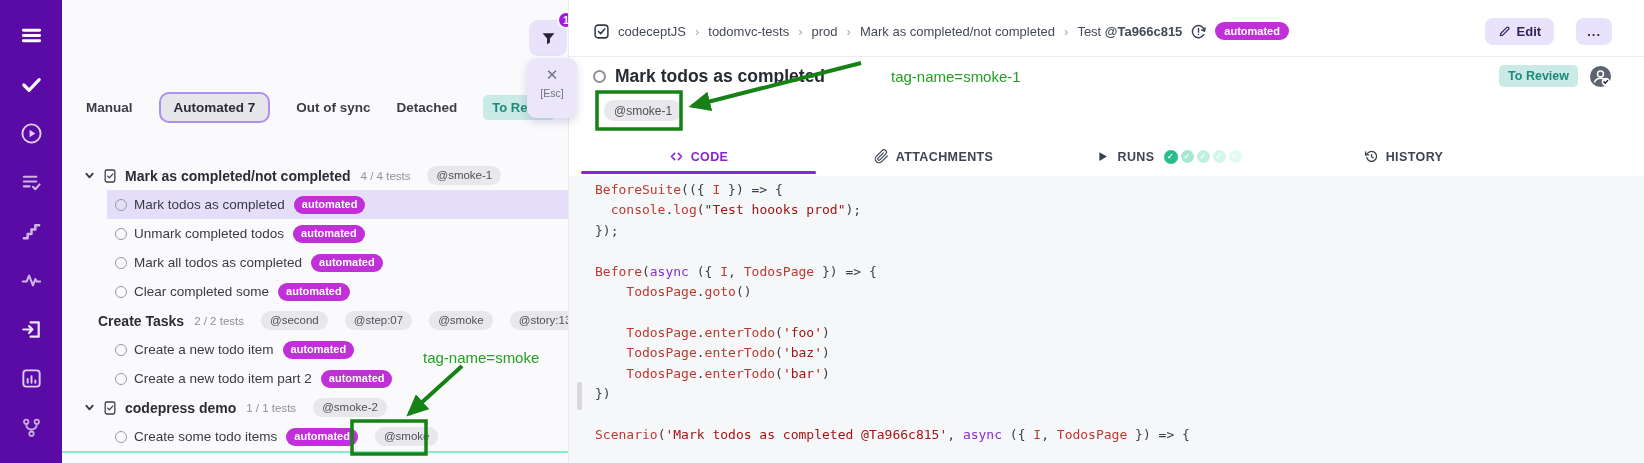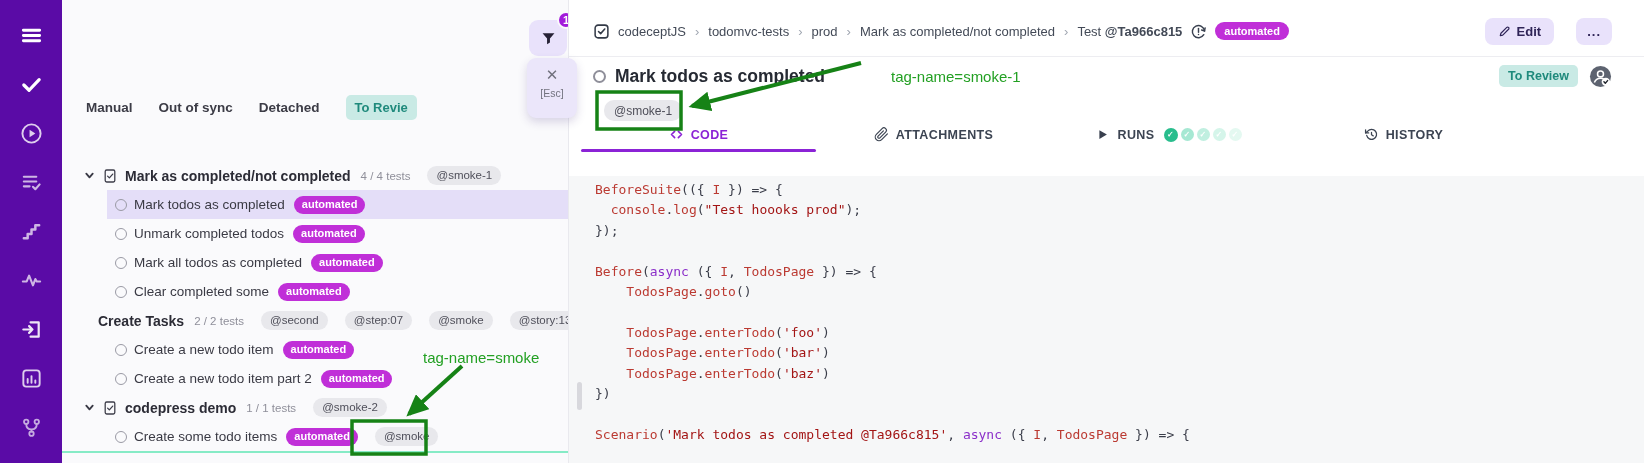--- a/index.html
+++ b/index.html
@@ -71,21 +71,21 @@
   #rp-title{position:absolute;left:24px;top:62px;right:32px;height:28px;display:flex;align-items:center;gap:9px;}
   #rp-title .circ{width:13px;height:13px;border-width:2px;border-color:#8f8f9a;}
   #rp-title h2{margin:0;font-size:17.5px;font-weight:700;color:#262a33;}
   .title-right{margin-left:auto;display:flex;align-items:center;gap:11px;padding-left:11px;}
   .to-review{background:var(--teal-bg,#c9eae5);color:var(--teal-text,#1f8a7c);font-size:12.5px;font-weight:700;
     border-radius:5px;padding:4px 9px;cursor:pointer;}
   .avatar{width:23px;height:23px;display:inline-flex;cursor:pointer;}
   .avatar svg{width:100%;height:100%;}
   #rp-tag{position:absolute;left:35px;top:100px;}
   #rp-tag .pill{background:var(--tag-bg,#e8e8ec);color:var(--tag-text,#4f4f5a);font-size:12px;padding:4.5px 10px;}
-  #rp-tabs{position:absolute;left:12px;top:118px;width:940px;height:33px;display:flex;}
+  #rp-tabs{position:absolute;left:12px;top:140px;width:940px;height:33px;display:flex;}
   .rtab{flex:1 1 0;display:flex;align-items:center;justify-content:center;gap:7px;position:relative;
     font-size:12.5px;font-weight:700;letter-spacing:.4px;color:#3c4452;cursor:pointer;background:none;border:none;}
   .rtab svg{width:15px;height:15px;}
   .rtab.active{color:var(--accent,#8b23d6);}
   .rtab.active::after{content:"";position:absolute;left:0;right:0;bottom:-1px;height:3px;background:var(--accent,#8b23d6);border-radius:2px;}
   .run-dots{display:flex;align-items:center;gap:3px;margin-left:2px;}
   .rdot{width:13px;height:13px;border-radius:50%;color:#fff;font-size:8px;display:flex;align-items:center;justify-content:center;}
   .rdot:first-child{width:14px;height:14px;}
   #code{position:absolute;left:0;top:176px;right:0;bottom:0;background:var(--code-bg,#f6f7f8);
     padding:6px 0 0 26px;font-family:"DejaVu Sans Mono","Liberation Mono",monospace;font-size:13px;overflow:hidden;}
@@ -168,20 +168,21 @@
       <span class="f-badge">1</span>
     </button>
 
     <div id="filter-popup">
       <span class="px">✕</span>
       <span class="pesc">[Esc]</span>
     </div>
 
     <nav id="lp-tabs">
         <button class="lp-tab">Manual</button>
+        <button class="lp-tab active">Automated 7</button>
         <button class="lp-tab">Out of sync</button>
         <button class="lp-tab">Detached</button>
         <button class="lp-tab badge-tab">To Revie</button>
       </nav>
 
     <div id="tree">
         <div class="trow suite">
           <span class="chev">
             <svg viewBox="0 0 12 12" fill="none" stroke="#3a3a46" stroke-width="2" stroke-linecap="round" stroke-linejoin="round">
               <path d="M2.5 4 l3.5 4 3.5 -4"></path>
@@ -380,22 +381,22 @@
 
     <div id="code">
         <div class="cl"><span class="tk-f">BeforeSuite</span><span>(({ </span><span class="tk-f">I</span><span> }) =&gt; {</span></div>
         <div class="cl"><span>  </span><span class="tk-f">console</span><span>.</span><span class="tk-f">log</span><span>(</span><span class="tk-s">"Test hoooks prod"</span><span>);</span></div>
         <div class="cl"><span>});</span></div>
         <div class="cl">&nbsp;</div>
         <div class="cl"><span class="tk-f">Before</span><span>(</span><span class="tk-k">async</span><span> ({ </span><span class="tk-f">I</span><span>, </span><span class="tk-f">TodosPage</span><span> }) =&gt; {</span></div>
         <div class="cl"><span>    </span><span class="tk-f">TodosPage</span><span>.</span><span class="tk-f">goto</span><span>()</span></div>
         <div class="cl">&nbsp;</div>
         <div class="cl"><span>    </span><span class="tk-f">TodosPage</span><span>.</span><span class="tk-f">enterTodo</span><span>(</span><span class="tk-s">'foo'</span><span>)</span></div>
+        <div class="cl"><span>    </span><span class="tk-f">TodosPage</span><span>.</span><span class="tk-f">enterTodo</span><span>(</span><span class="tk-s">'baz'</span><span>)</span></div>
         <div class="cl"><span>    </span><span class="tk-f">TodosPage</span><span>.</span><span class="tk-f">enterTodo</span><span>(</span><span class="tk-s">'bar'</span><span>)</span></div>
-        <div class="cl"><span>    </span><span class="tk-f">TodosPage</span><span>.</span><span class="tk-f">enterTodo</span><span>(</span><span class="tk-s">'baz'</span><span>)</span></div>
         <div class="cl"><span>})</span></div>
         <div class="cl">&nbsp;</div>
         <div class="cl"><span class="tk-f">Scenario</span><span>(</span><span class="tk-s">'Mark todos as completed @Ta966c815'</span><span>, </span><span class="tk-k">async</span><span> ({ </span><span class="tk-f">I</span><span>, </span><span class="tk-f">TodosPage</span><span> }) =&gt; {</span></div>
       </div>
 
     <div id="rp-scrollbar"></div>
   </section>
 
   <svg id="ann" width="1644" height="463" viewBox="0 0 1644 463">
     <defs>

